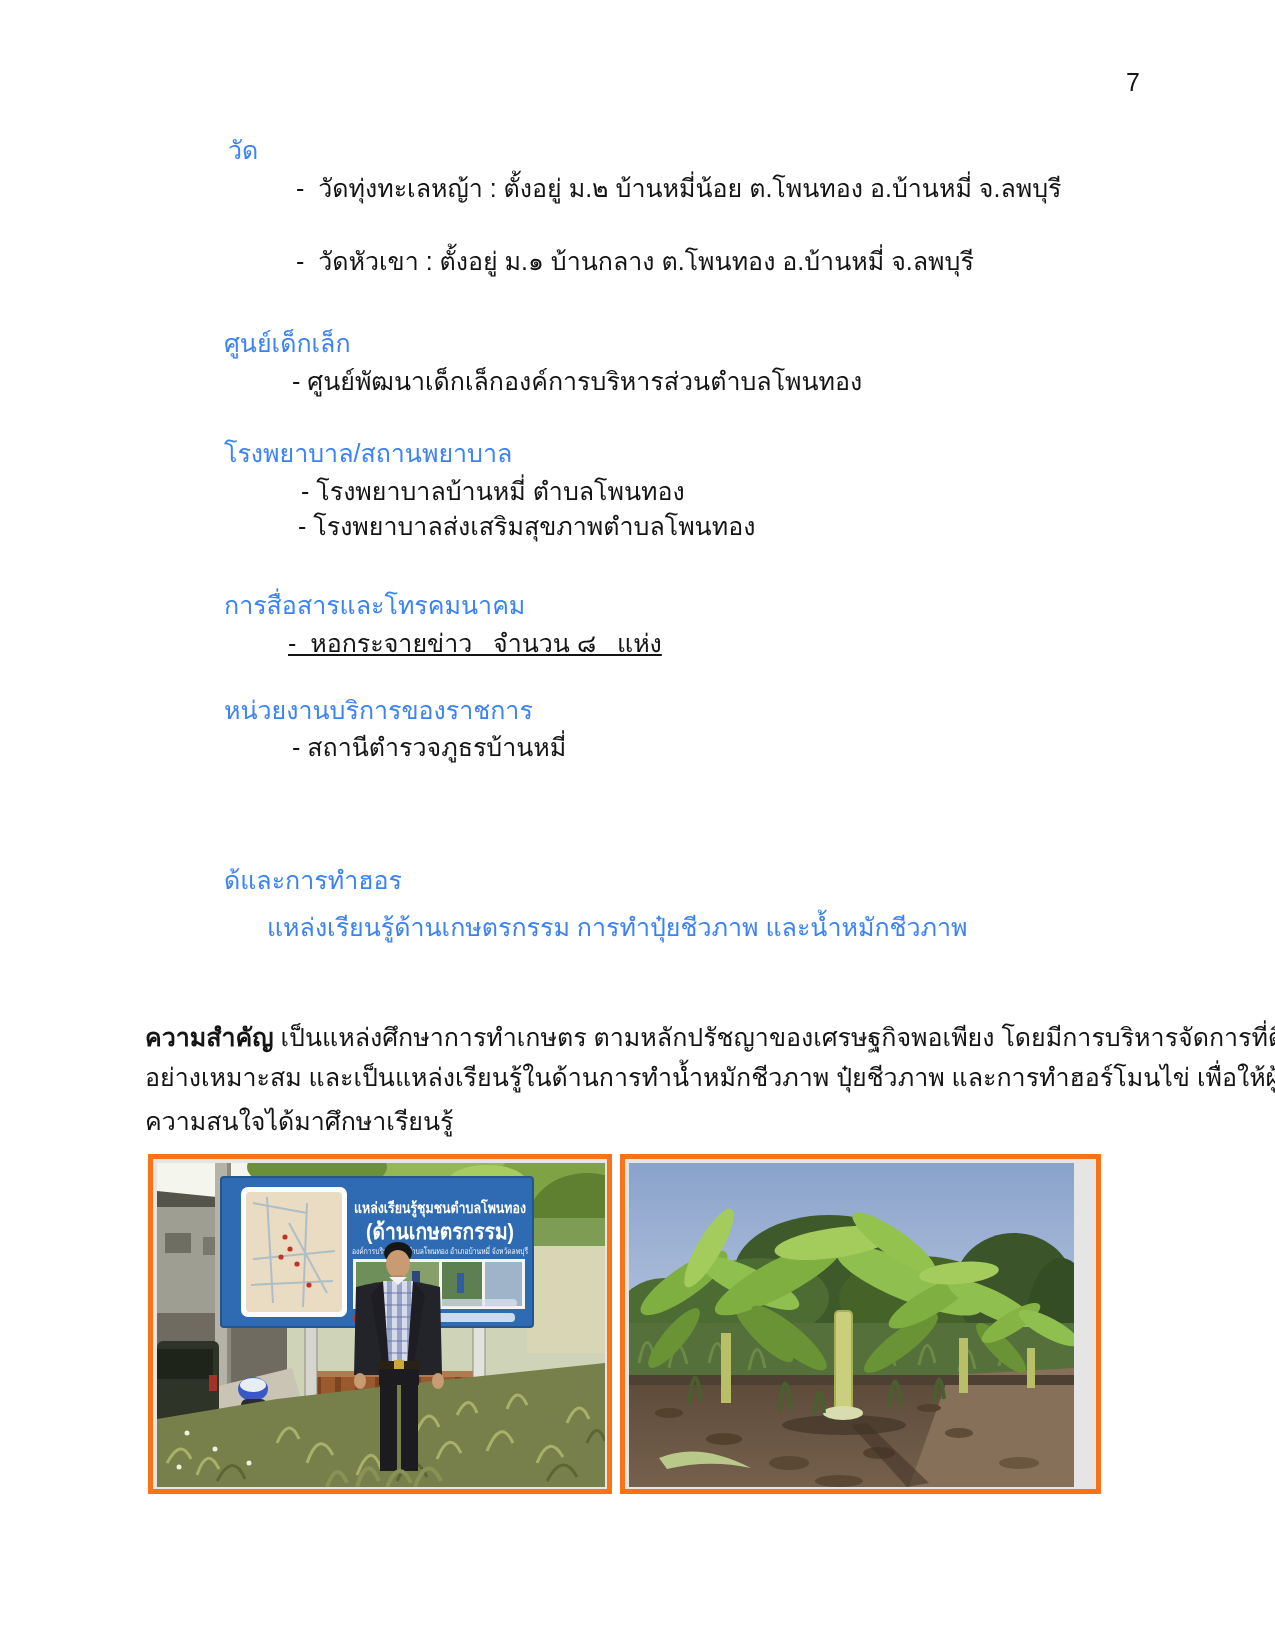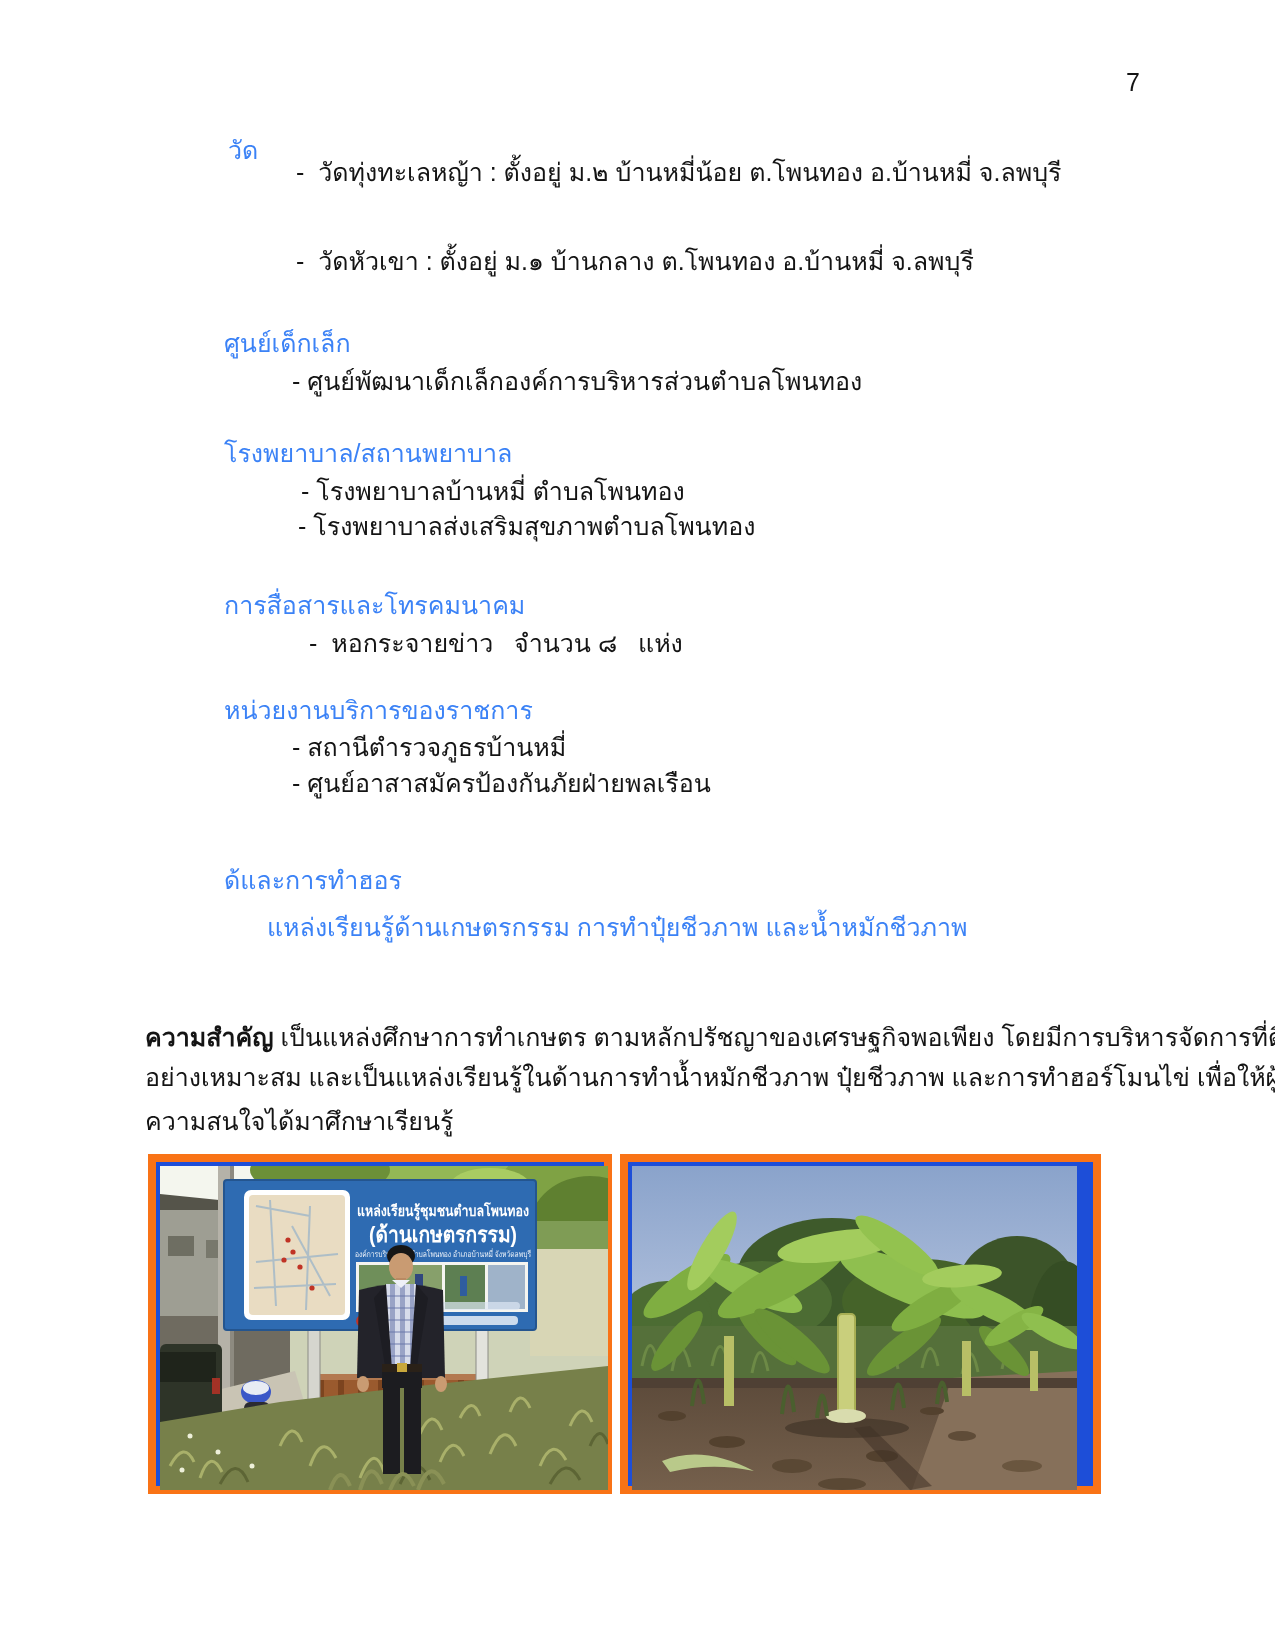--- a/index.html
+++ b/index.html
@@ -16,52 +16,51 @@
     position:absolute;
     font-size:25px;
     line-height:33px;
     white-space:pre;
     color:#141414;
   }
   .hd{font-weight:400;color:#3b82f6;}
   .lbl{font-weight:700;}
   .photo-frame{
     position:absolute;
-    background:#1d4ed8;
-    border:8px solid #f97316;
+    background:#e5e5e5;
+    border:5px solid #f97316;
     box-sizing:border-box;
   }
   .photo-frame svg{display:block;}
   .pad-l{padding:4px;}
   .pad-r{padding:4px 24px 4px 4px;}
 </style>
 </head>
 <body>
 
 <div class="page">
 
   <div class="line" style="left:1126px;top:66px;">7</div>
 
   <div class="line hd" style="left:228px;top:134px;">วัด</div>
-  <div class="line" style="left:296px;top:156px;">-  วัดทุ่งทะเลหญ้า : ตั้งอยู่ ม.๒ บ้านหมี่น้อย ต.โพนทอง อ.บ้านหมี่ จ.ลพบุรี</div>
+  <div class="line" style="left:296px;top:172px;">-  วัดทุ่งทะเลหญ้า : ตั้งอยู่ ม.๒ บ้านหมี่น้อย ต.โพนทอง อ.บ้านหมี่ จ.ลพบุรี</div>
   <div class="line" style="left:296px;top:245px;">-  วัดหัวเขา : ตั้งอยู่ ม.๑ บ้านกลาง ต.โพนทอง อ.บ้านหมี่ จ.ลพบุรี</div>
 
   <div class="line hd" style="left:224px;top:327px;">ศูนย์เด็กเล็ก</div>
   <div class="line" style="left:292px;top:365px;">- ศูนย์พัฒนาเด็กเล็กองค์การบริหารส่วนตำบลโพนทอง</div>
 
   <div class="line hd" style="left:224px;top:437px;">โรงพยาบาล/สถานพยาบาล</div>
   <div class="line" style="left:301px;top:475px;">- โรงพยาบาลบ้านหมี่ ตำบลโพนทอง</div>
   <div class="line" style="left:298px;top:510px;">- โรงพยาบาลส่งเสริมสุขภาพตำบลโพนทอง</div>
 
   <div class="line hd" style="left:224px;top:589px;">การสื่อสารและโทรคมนาคม</div>
-  <div class="line" style="left:309px;top:627px;">-  หอกระจายข่าว   จำนวน ๘   แห่ง</div>
+  <div class="line" style="left:288px;top:627px;text-decoration:underline;">-  หอกระจายข่าว   จำนวน ๘   แห่ง</div>
 
   <div class="line hd" style="left:224px;top:694px;">หน่วยงานบริการของราชการ</div>
   <div class="line" style="left:292px;top:731px;">- สถานีตำรวจภูธรบ้านหมี่</div>
-  <div class="line" style="left:292px;top:767px;">- ศูนย์อาสาสมัครป้องกันภัยฝ่ายพลเรือน</div>
 
   <div class="line hd" style="left:224px;top:864px;">ด้และการทำฮอร</div>
   <div class="line hd" style="left:224px;top:911px;margin-left:43px;">แหล่งเรียนรู้ด้านเกษตรกรรม การทำปุ๋ยชีวภาพ และน้ำหมักชีวภาพ</div>
 
 
   <div class="line" style="left:145px;top:1021px;"><span class="lbl">ความสำคัญ</span><span> เป็นแหล่งศึกษาการทำเกษตร ตามหลักปรัชญาของเศรษฐกิจพอเพียง โดยมีการบริหารจัดการที่ดิน</span></div>
   <div class="line" style="left:145px;top:1061px;">อย่างเหมาะสม และเป็นแหล่งเรียนรู้ในด้านการทำน้ำหมักชีวภาพ ปุ๋ยชีวภาพ และการทำฮอร์โมนไข่ เพื่อให้ผู้ที่มี</div>
   <div class="line" style="left:145px;top:1105px;">ความสนใจได้มาศึกษาเรียนรู้</div>
 
   <div class="photo-frame pad-l" style="left:148px;top:1154px;width:464px;height:340px;">

